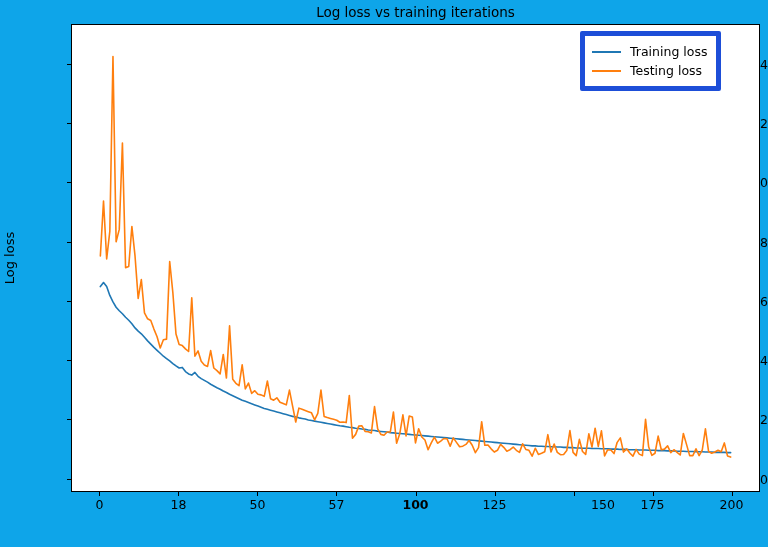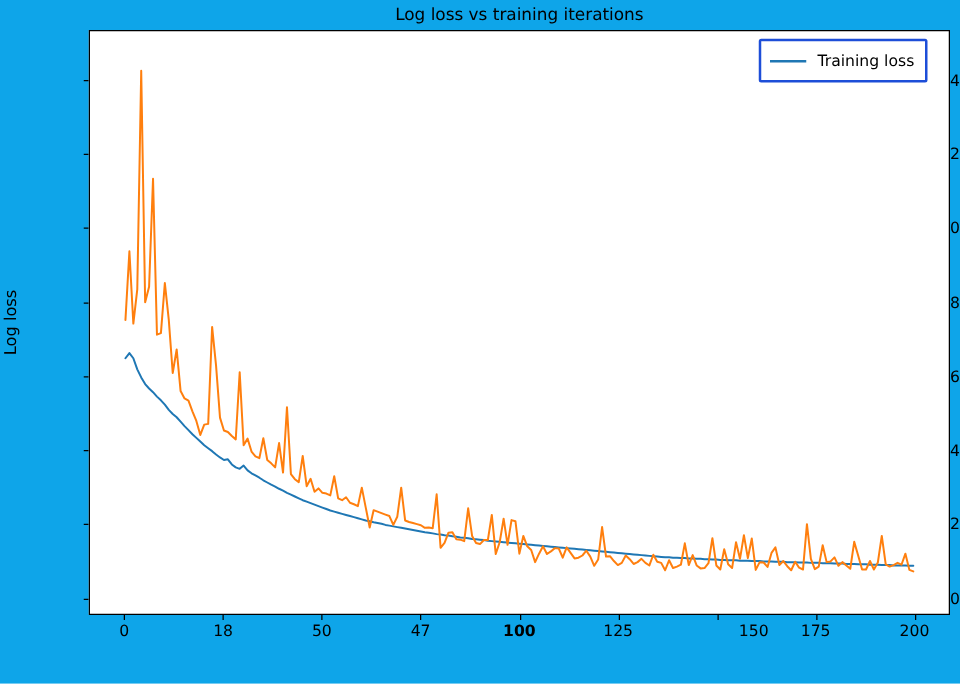--- a/index.html
+++ b/index.html
@@ -97,24 +97,24 @@
     position: absolute;
     left: 71px;
     top: 519px;
     width: 689px;
     text-align: center;
     font-size: 13px;
     color: #000000;
   }
   #legend {
     position: absolute;
-    left: 607px;
+    left: 580px;
     top: 31px;
     box-sizing: border-box;
-    border: 2px solid #1d4ed8;
+    border: 5px solid #1d4ed8;
     border-radius: 2px;
     background: rgba(255,255,255,0.88);
     padding: 6px 9px 6px 7px;
   }
   .legend-row {
     display: flex;
     align-items: center;
     height: 19px;
   }
   .legend-swatch {
@@ -159,21 +159,21 @@
       <div class="ytick-label" style="top: 63.9873px;">1.4</div>
       <div class="ytick-mark" style="top: 63.9873px;"></div>
     </div>
   <div id="xtick-labels">
       <div class="xtick-label" style="left: 99.445px;">0</div>
       <div class="xtick-mark" style="left: 99.445px;"></div>
       <div class="xtick-label" style="left: 178.459px;">18</div>
       <div class="xtick-mark" style="left: 178.459px;"></div>
       <div class="xtick-label" style="left: 257.472px;">50</div>
       <div class="xtick-mark" style="left: 257.472px;"></div>
-      <div class="xtick-label" style="left: 336.486px;">47</div>
+      <div class="xtick-label" style="left: 336.486px;">57</div>
       <div class="xtick-mark" style="left: 336.486px;"></div>
       <div class="xtick-label" style="left: 415.5px; font-weight: bold;">100</div>
       <div class="xtick-mark" style="left: 415.5px;"></div>
       <div class="xtick-label" style="left: 494.514px;">125</div>
       <div class="xtick-mark" style="left: 494.514px;"></div>
       <div class="xtick-label" style="left: 603px;">150</div>
       <div class="xtick-mark" style="left: 573.528px;"></div>
       <div class="xtick-label" style="left: 652.541px;">175</div>
       <div class="xtick-mark" style="left: 652.541px;"></div>
       <div class="xtick-label" style="left: 731.555px; text-align: center;">200</div>
@@ -186,15 +186,19 @@
       <path id="line-testing" fill="none" stroke-width="1.6" stroke-linejoin="round" stroke-linecap="round" d="M28.44 231.93 L31.61 176.83 L34.77 234.89 L37.93 207.34 L41.09 31.69 L44.25 217.71 L47.41 205.27 L50.57 118.48 L53.73 243.77 L56.89 242.59 L60.05 202.31 L63.21 231.93 L66.37 274.58 L69.53 255.62 L72.69 289.09 L75.85 295.02 L79.01 296.79 L82.17 305.38 L85.33 313.09 L88.50 324.34 L91.66 316.05 L94.82 315.46 L97.98 237.55 L101.14 268.66 L104.30 310.42 L107.46 320.79 L110.62 321.97 L113.78 325.23 L116.94 327.90 L120.10 273.99 L123.26 332.64 L126.42 327.30 L129.58 337.67 L132.74 341.52 L135.90 343.00 L139.06 327.01 L142.22 344.48 L145.39 347.15 L148.55 350.41 L151.71 330.86 L154.87 354.55 L158.03 302.13 L161.19 355.74 L164.35 359.89 L167.51 362.26 L170.67 341.23 L173.83 365.51 L176.99 359.59 L180.15 369.96 L183.31 367.29 L186.47 370.85 L189.63 371.44 L192.79 372.92 L195.95 357.52 L199.11 375.29 L202.28 376.77 L205.44 374.40 L208.60 378.84 L211.76 380.03 L214.92 381.51 L218.08 366.70 L221.24 382.69 L224.40 398.69 L227.56 384.77 L230.72 385.95 L233.88 387.14 L237.04 388.32 L240.20 389.51 L243.36 396.62 L246.52 390.10 L249.68 366.70 L252.84 393.06 L256.00 394.25 L259.17 395.13 L262.33 396.02 L265.49 396.91 L268.65 398.98 L271.81 398.69 L274.97 399.28 L278.13 372.03 L281.29 414.98 L284.45 411.13 L287.61 402.84 L290.77 402.54 L293.93 408.17 L297.09 408.46 L300.25 409.65 L303.41 383.29 L306.57 405.50 L309.73 411.13 L312.89 412.02 L316.06 408.76 L319.22 408.76 L322.38 388.62 L325.54 420.02 L328.70 410.54 L331.86 391.58 L335.02 412.61 L338.18 392.76 L341.34 393.65 L344.50 419.72 L347.66 405.50 L350.82 413.79 L353.98 416.76 L357.14 426.53 L360.30 419.72 L363.46 413.79 L366.62 420.02 L369.78 417.94 L372.94 415.28 L376.11 415.57 L379.27 422.98 L382.43 414.68 L385.59 419.13 L388.75 423.57 L391.91 422.98 L395.07 421.20 L398.23 417.35 L401.39 422.09 L404.55 429.49 L407.71 424.46 L410.87 398.39 L414.03 422.09 L417.19 421.79 L420.35 425.64 L423.51 428.90 L426.67 427.12 L429.83 421.20 L433.00 424.16 L436.16 428.01 L439.32 426.53 L442.48 423.87 L445.64 427.12 L448.80 429.20 L451.96 420.61 L455.12 426.24 L458.28 427.12 L461.44 433.05 L464.60 425.05 L467.76 431.27 L470.92 430.09 L474.08 428.61 L477.24 411.43 L480.40 428.90 L483.56 420.90 L486.72 429.20 L489.89 431.57 L493.05 431.27 L496.21 427.42 L499.37 407.28 L502.53 429.20 L505.69 432.46 L508.85 416.16 L512.01 428.31 L515.17 431.27 L518.33 410.54 L521.49 423.87 L524.65 404.91 L527.81 423.27 L530.97 407.57 L534.13 432.75 L537.29 426.53 L540.45 426.83 L543.61 430.38 L546.78 419.13 L549.94 414.68 L553.10 428.90 L556.26 425.64 L559.42 429.79 L562.58 433.05 L565.74 426.24 L568.90 430.97 L572.06 432.46 L575.22 396.02 L578.38 423.87 L581.54 432.16 L584.70 430.09 L587.86 412.91 L591.02 426.53 L594.18 425.94 L597.34 422.68 L600.50 429.49 L603.67 426.53 L606.83 429.20 L609.99 431.86 L613.15 410.24 L616.31 421.20 L619.47 432.46 L622.63 432.46 L625.79 425.64 L628.95 432.46 L632.11 426.83 L635.27 405.50 L638.43 428.31 L641.59 430.09 L644.75 428.90 L647.91 427.12 L651.07 428.61 L654.23 419.72 L657.39 432.75 L660.56 433.94 LNaN 430.97 LNaN 433.64" stroke="#ff7f0e"></path>
     </svg>
   </div>
 
 
   <div id="legend">
     <div class="legend-row">
       <span class="legend-swatch" style="border-top-color: rgb(31, 119, 180);"></span>
       <span class="legend-text">Training loss</span>
     </div>
+    <div class="legend-row">
+      <span class="legend-swatch" style="border-top-color: rgb(255, 127, 14);"></span>
+      <span class="legend-text">Testing loss</span>
+    </div>
   </div>
 
 </div>
 
 </body></html>

